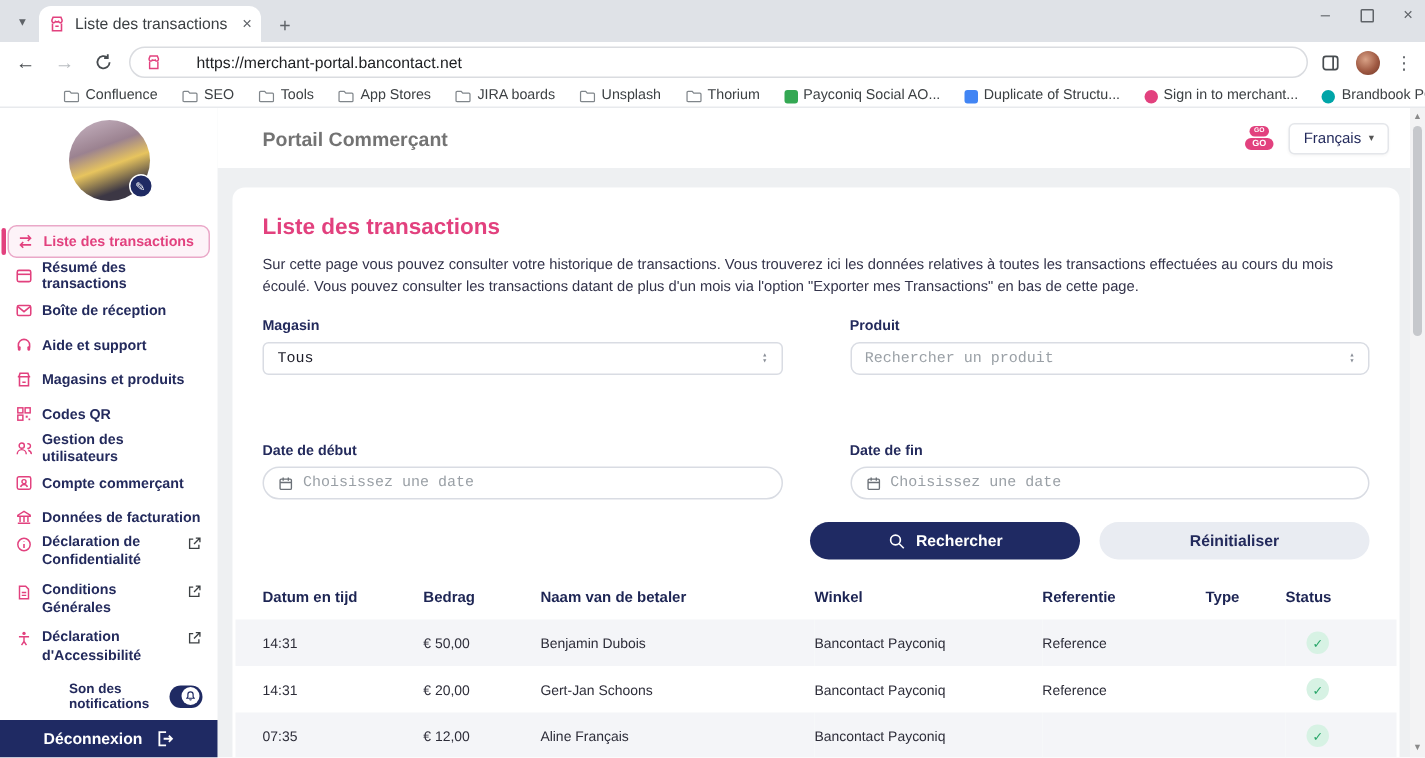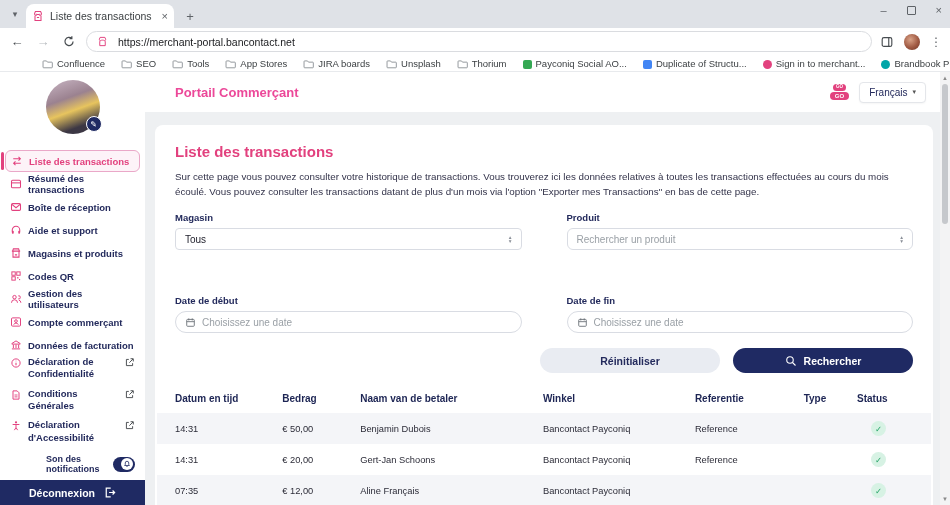--- a/index.html
+++ b/index.html
@@ -13,21 +13,21 @@
   .tab-title { font-size:10.5px; color:#3c4043; flex:1; white-space:nowrap; overflow:hidden; }
   .tab-close { color:#5f6368; font-size:11px; cursor:pointer; }
   .new-tab { margin-left:8px; margin-bottom:4px; width:16px; height:16px; color:#5f6368; font-size:13px; display:flex; align-items:center; justify-content:center; }
   .win-controls { position:absolute; right:8px; top:4px; display:flex; gap:20px; align-items:center; color:#5f6368; }
   .win-controls span { font-size:11px; }
   .win-max { width:9px; height:9px; border:1px solid #5f6368; border-radius:1px; display:inline-block; }
 
   .toolbar { height:27px; background:#fff; display:flex; align-items:center; padding:0 8px; gap:8px; }
   .nav-ico { font-size:13px; color:#474c50; width:18px; text-align:center; }
   .nav-ico.disabled { color:#b8bcc0; }
-  .urlbar { flex:1; height:21px; border:1px solid #dadce0; border-radius:12px; display:flex; align-items:center; padding:0 10px; gap:10px; background:#fff; }
+  .urlbar { flex:1; height:21px; border:1px solid #dadce0; border-radius:12px; display:flex; align-items:center; padding:0 10px; gap:23px; background:#fff; }
   .url-text { font-size:10.5px; color:#202124; }
   .tool-right { display:flex; align-items:center; gap:10px; }
   .avatar-mini { width:16px; height:16px; border-radius:50%; background:radial-gradient(circle at 40% 35%, #d9a287 0%, #a05a43 55%, #6e3426 100%); }
   .dots { color:#5f6368; font-size:12px; letter-spacing:0; }
 
   .bookmarks { height:17px; background:#fff; display:flex; align-items:center; padding:0 10px; gap:16px; border-bottom:1px solid #e8eaed; }
   .bm { display:flex; align-items:flex-end; gap:4px; font-size:9.5px; color:#3c4043; white-space:nowrap; }
   .bm-divider { width:1px; height:11px; background:#dadce0; }
   .dot-fav { width:9px; height:9px; border-radius:2px; display:inline-block; }
 
@@ -52,34 +52,34 @@
   .legal-row svg.ext { color:#3c4043; flex-shrink:0; margin-top:1px; }
   .notif-row { display:flex; align-items:center; justify-content:space-between; padding:4px 10px 6px; }
   .notif-label { font-size:9px; font-weight:bold; color:#232a5c;margin-left:36px; }
   .toggle { width:30px; height:15px; border-radius:8px; background:#1f2a63; position:relative; cursor:pointer; }
   .knob { position:absolute; right:2px; top:1.5px; width:12px; height:12px; border-radius:50%; background:#fff; display:flex; align-items:center; justify-content:center; color:#1f2a63; }
   .logout { height:26px; background:#1f2a63; color:#fff; font-size:10.5px; font-weight:bold; display:flex; align-items:center; justify-content:center; gap:8px; cursor:pointer; border:none; width:100%; }
 
   
   .page { flex:1; display:flex; flex-direction:column; min-width:0; }
   .page-header { height:40px; background:#fff; display:flex; align-items:center; padding:0 14px 0 30px; }
-  .page-title { font-size:13px; font-weight:bold; color:#ec4899; flex:1; }
+  .page-title { font-size:13px; font-weight:bold; color:#737373; flex:1; }
   .logo-mini { display:flex; flex-direction:column; align-items:center; gap:1px; margin-right:10px; }
   .logo-pill { background:#e2417e; color:#fff; font-size:4.5px; font-weight:bold; border-radius:4px; padding:1px 3px; line-height:1.1; text-align:center; }
   .lang-box { border:1px solid #e4e6ea; border-radius:4px; background:#fff; padding:4px 9px; font-size:10px; color:#232a5c; display:flex; align-items:center; gap:5px; cursor:pointer; box-shadow:0 1px 2px rgba(0,0,0,.04); }
   .lang-box .chev { font-size:7px; color:#555; }
 
   .page-body { flex:1; padding:13px 7px 0 10px; min-height:0; }
   .card { background:#fff; border-radius:8px 8px 0 0; height:100%; padding:18px 20px 0; overflow:hidden; }
   .card h1 { font-size:15px; color:#e2417e; font-weight:bold; margin-bottom:9px; }
   .card .desc { font-size:9.8px; color:#33334a; line-height:1.55; margin-bottom:13px; }
 
   .filters { display:grid; grid-template-columns:1fr 1fr; column-gap:14px; row-gap:11px;gap:45px; }
   .field label { display:block; font-size:9.5px; font-weight:bold; color:#232a5c; margin-bottom:5px; }
-  .control { height:22px; border:1px solid #d9dce3; display:flex; align-items:center; padding:0 9px; gap:6px; background:#fff; }
+  .control { height:22px; border:1px solid #d9dce3; display:flex; align-items:center; padding:0 9px; gap:6px; background:#fff;font-family:Liberation Mono, monospace; }
   .control.select { border-radius:4px; justify-content:space-between; font-size:10px; color:#1c1c28; cursor:pointer; }
   .control.combo { border-radius:6px; justify-content:space-between; }
   .control.pill { border-radius:12px;justify-content:flex-end; }
   .control input { border:none; outline:none; flex:1; font-size:10px; color:#1c1c28; font-family:inherit; background:transparent; }
   .control input::placeholder { color:#9aa0a6; }
   .spin { display:flex; flex-direction:column; line-height:4.5px; font-size:5.5px; color:#8a8f98; }
   .cal { color:#6b7077; flex-shrink:0; }
 
   .actions { display:flex; justify-content:flex-end; gap:13px; margin-top:15px; }
   .btn { height:25px; width:180px; border-radius:13px; border:none; font-size:10.5px; font-weight:bold; display:flex; align-items:center; justify-content:center; gap:7px; cursor:pointer; font-family:inherit; }
@@ -394,30 +394,30 @@
                 <svg class="cal" width="11" height="11" viewBox="0 0 16 16">
                     <rect x="2.5" y="3.5" width="11" height="10" rx="1.2" stroke="currentColor" fill="none" stroke-width="1.3"></rect>
                     <path d="M2.5 6.8h11M5.5 2v3M10.5 2v3" stroke="currentColor" stroke-width="1.3"></path>
                   </svg>
                 <input type="text" placeholder="Choisissez une date" style="">
               </div>
             </div>
           </div>
 
           <div class="actions">
-            <button class="btn reset">
-                <span>Réinitialiser</span>
-              </button>
             <button class="btn search">
               <svg width="12" height="12" viewBox="0 0 24 24">
                   <circle cx="10" cy="10" r="6.5" stroke="#fff" fill="none" stroke-width="2.2"></circle>
                   <path d="m15 15 6 6" stroke="#fff" stroke-width="2.2"></path>
                 </svg>
               <span>Rechercher</span>
             </button>
+            <button class="btn reset">
+                <span>Réinitialiser</span>
+              </button>
           </div>
 
           <div class="table-wrap">
             <table>
               <colgroup>
                   <col style="width:122px">
                   <col style="width:76px">
                   <col style="width:178px">
                   <col style="width:148px">
                   <col style="width:106px">

